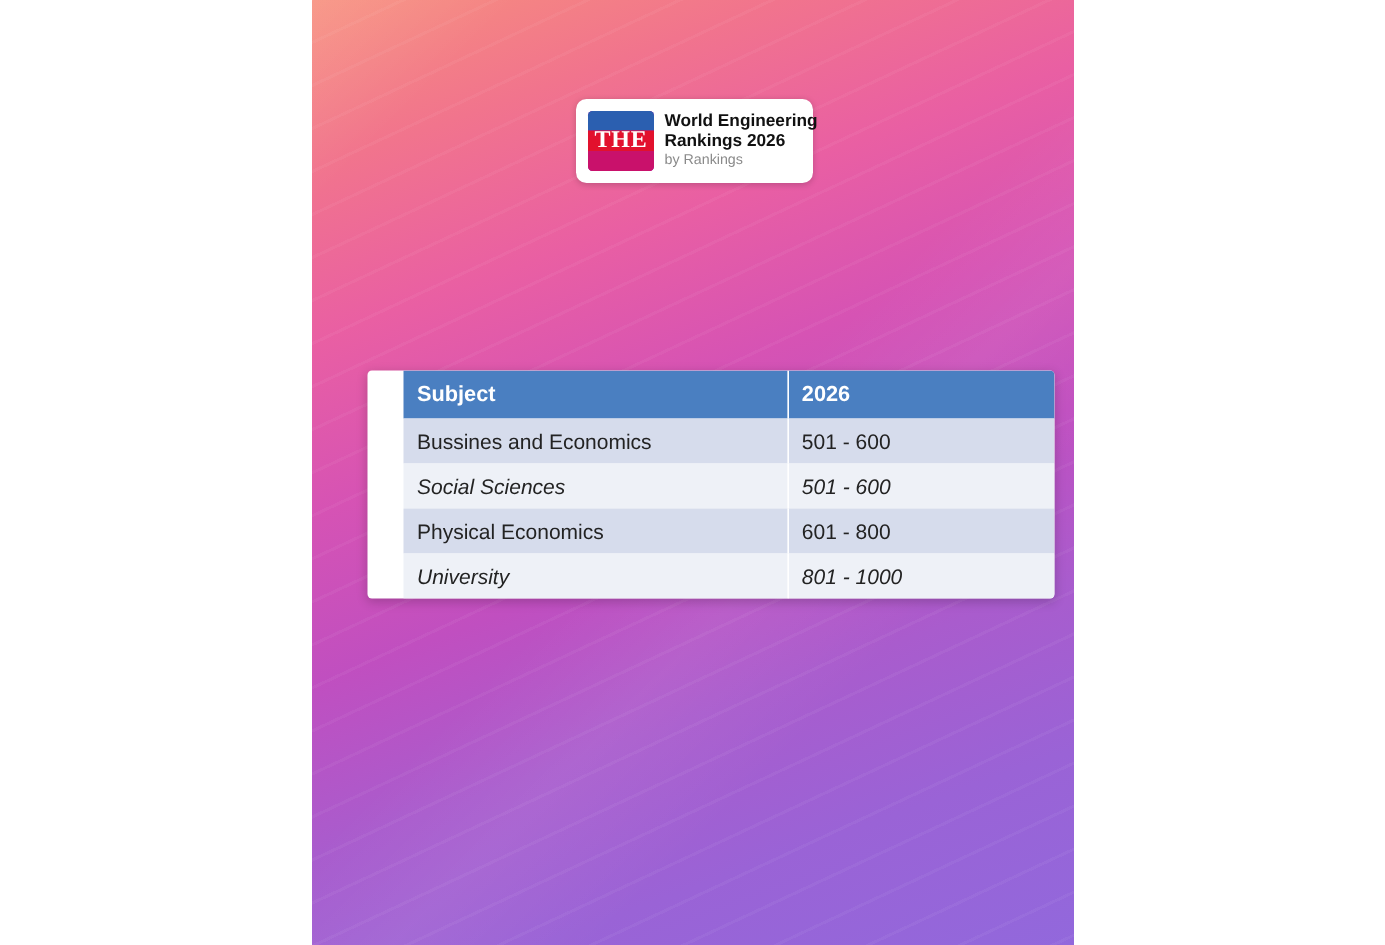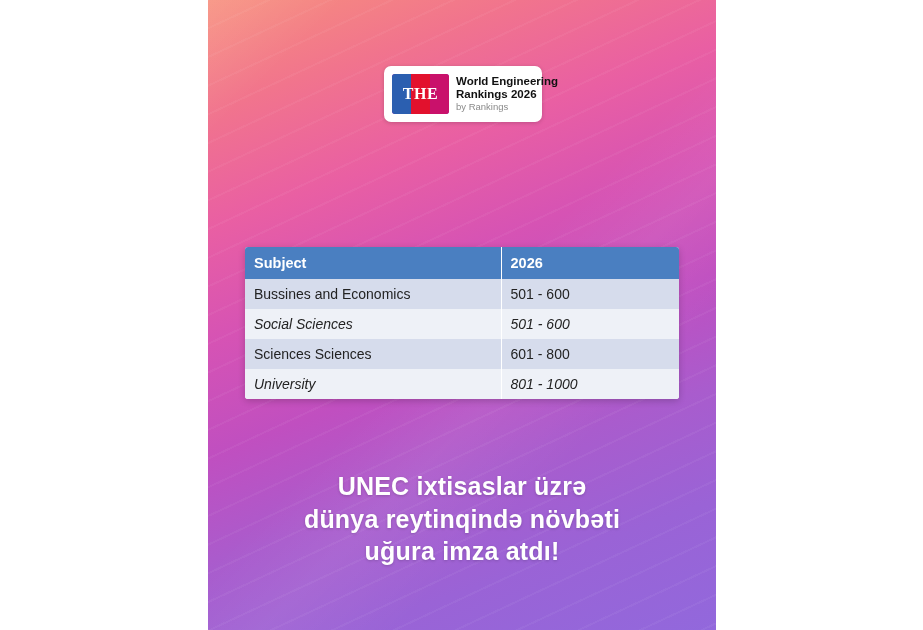--- a/index.html
+++ b/index.html
@@ -68,28 +68,29 @@
     background: #ffffff;
     border-radius: 7px;
     box-shadow: 0 1px 4px rgba(0,0,0,0.18);
     display: flex;
     align-items: center;
     padding: 0 8px;
     box-sizing: border-box;
     z-index: 3;
   }
   .badge-mark {
-    width: 57px;
+    width: 44px;
     height: 40px;
     border-radius: 3px;
     overflow: hidden;
     display: flex;
     flex-shrink: 0;
     position: relative;
     background: #a21caf;
+    flex-direction: column;
   }
   .badge-mark .seg {
     flex: 1 1 auto;
     height: 100%;
   }
   .badge-mark .seg1 { background: #2b5fb0; }
   .badge-mark .seg2 { background: #e2112d; }
   .badge-mark .seg3 { background: #c9116b; }
   .badge-mark .the {
     position: absolute;
@@ -123,20 +124,21 @@
   .table-wrap {
     position: absolute;
     left: 37px;
     top: 247px;
     width: 434px;
     background: #ffffff;
     border-radius: 3px;
     box-shadow: 0 2px 7px rgba(0,0,0,0.20);
     overflow: hidden;
     z-index: 3;
+    padding-left: 24px;
   }
   table.rank-table {
     border-collapse: collapse;
     width: 100%;
     table-layout: fixed;
   }
   table.rank-table th {
     background: #4a7fc1;
     color: #ffffff;
     font-size: 14.5px;
@@ -210,31 +212,26 @@
         <tbody>
           <tr class="odd">
             <td>Bussines and Economics</td>
             <td>501 - 600</td>
           </tr>
           <tr class="even">
             <td>Social Sciences</td>
             <td>501 - 600</td>
           </tr>
           <tr class="odd">
-            <td>Sciences Sciences</td>
+            <td>Physical Economics</td>
             <td>601 - 800</td>
           </tr>
           <tr class="even">
             <td>University</td>
             <td>801 - 1000</td>
           </tr>
         </tbody>
       </table>
     </div>
 
-    <div class="headline">
-      <div>UNEC ixtisaslar üzrə</div>
-      <div>dünya reytinqində növbəti</div>
-      <div>uğura imza atdı!</div>
-    </div>
 
   </div>
 </div>
 
 </body></html>

